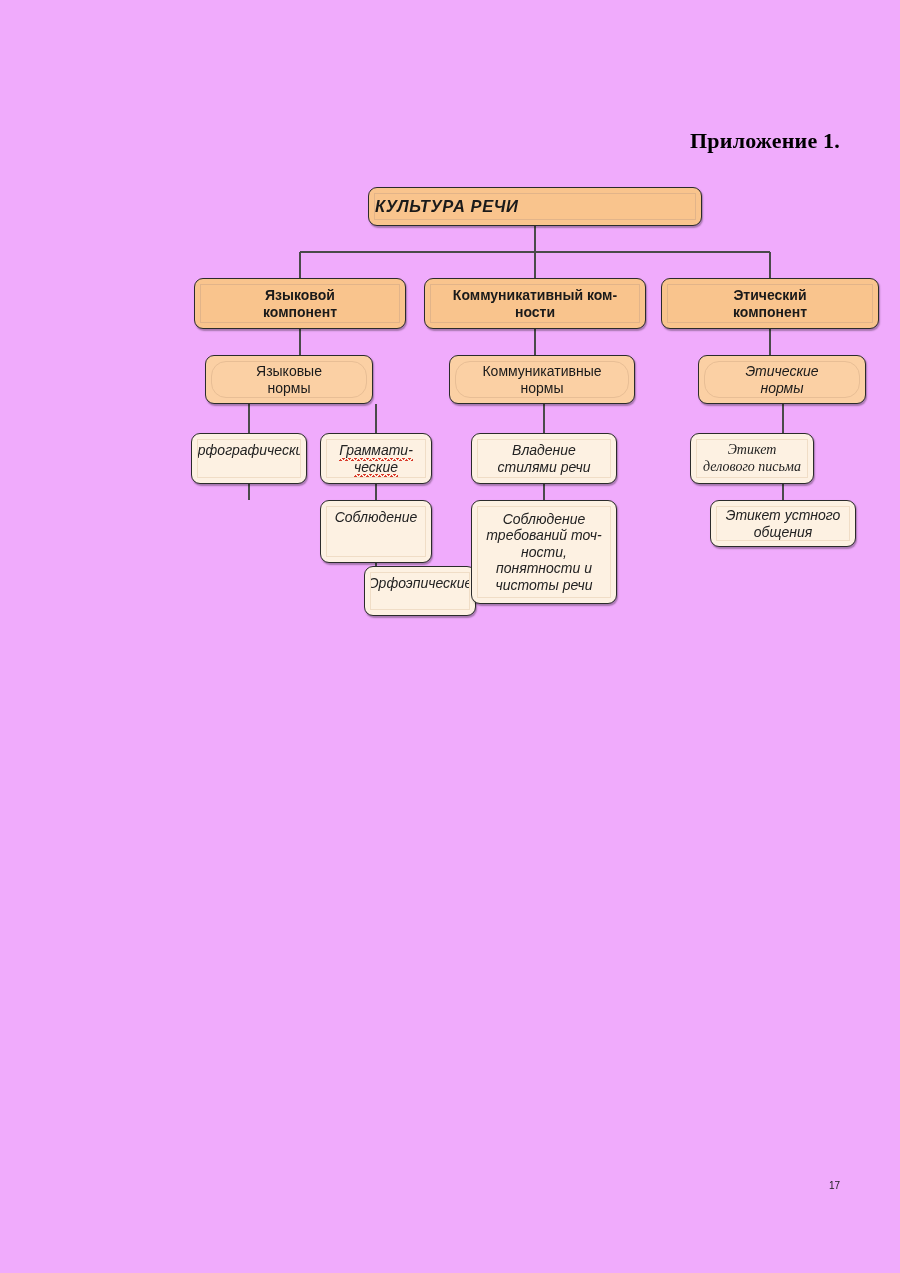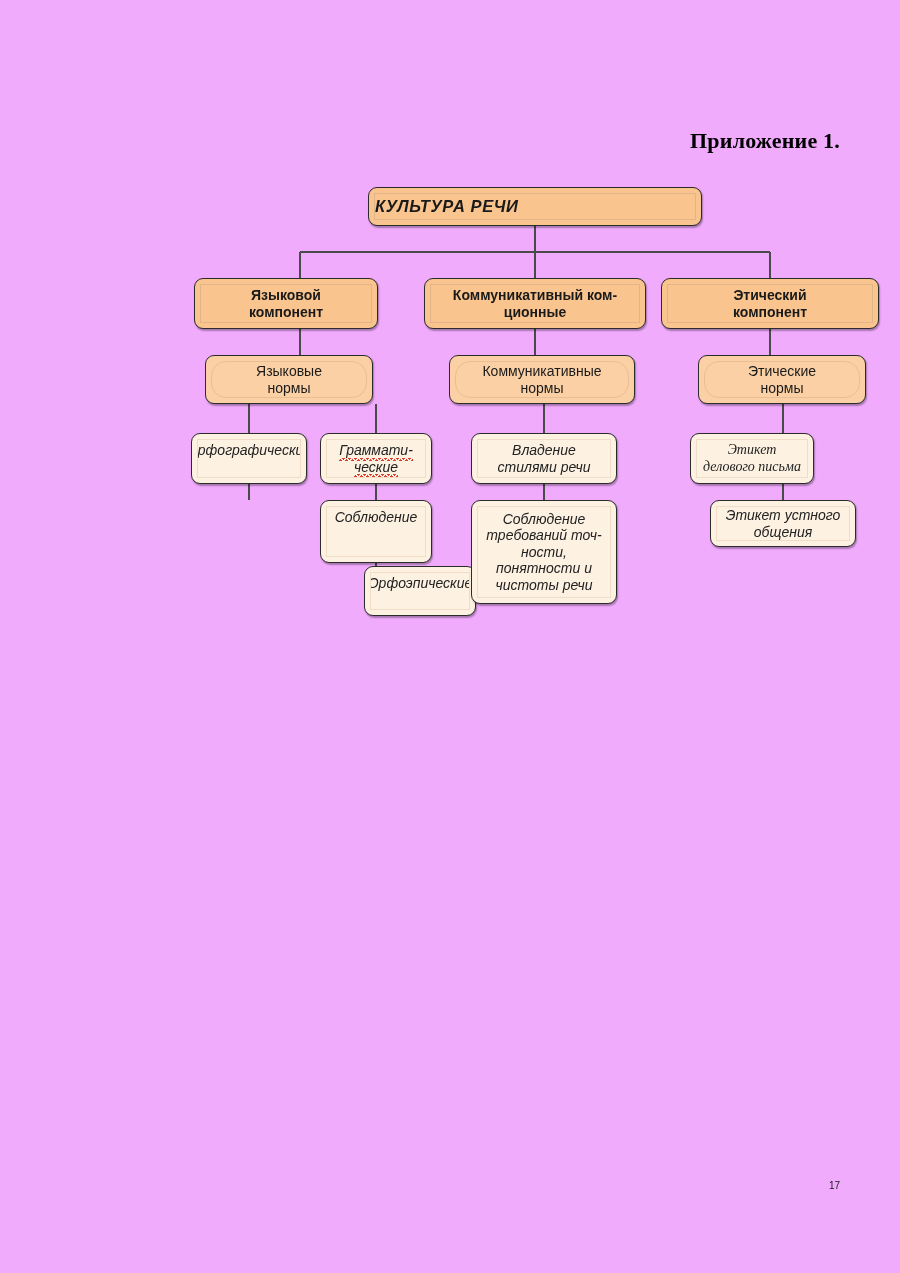--- a/index.html
+++ b/index.html
@@ -198,31 +198,31 @@
         <line x1="783" y1="484" x2="783" y2="500"></line>
       </g>
     </svg>
 
     <div class="node root" style="left:368px; top:187px; width:334px; height:39px;">
       <div class="inner">
         <span class="txt">КУЛЬТУРА РЕЧИ</span>
       </div>
     </div>
 
-    <div class="node level2" style="left:194px; top:278px; width:184px; height:51px;">
+    <div class="node level2" style="left:194px; top:278px; width:212px; height:51px;">
       <div class="inner">
         <span class="txt"><span>Языковой</span>
 <span>компонент</span></span>
       </div>
     </div>
 
     <div class="node level2" style="left:424px; top:278px; width:222px; height:51px;">
       <div class="inner">
         <span class="txt"><span>Коммуникативный ком-</span>
-<span>ционные</span></span>
+<span>ности</span></span>
       </div>
     </div>
 
     <div class="node level2" style="left:661px; top:278px; width:218px; height:51px;">
       <div class="inner">
         <span class="txt"><span>Этический</span>
 <span>компонент</span></span>
       </div>
     </div>
 
@@ -233,21 +233,21 @@
       </div>
     </div>
 
     <div class="node level3" style="left:449px; top:355px; width:186px; height:49px;">
       <div class="inner">
         <span class="txt"><span>Коммуникативные</span>
 <span>нормы</span></span>
       </div>
     </div>
 
-    <div class="node level3" style="left:698px; top:355px; width:168px; height:49px;">
+    <div class="node level3" style="left:698px; top:355px; width:168px; height:49px;font-style:italic;">
       <div class="inner">
         <span class="txt"><span>Этические</span>
 <span>нормы</span></span>
       </div>
     </div>
 
     <div class="node leaf nowrapclip top" style="left:191px; top:433px; width:116px; height:51px;">
       <div class="inner">
         <span class="txt">Орфографические</span>
       </div>

